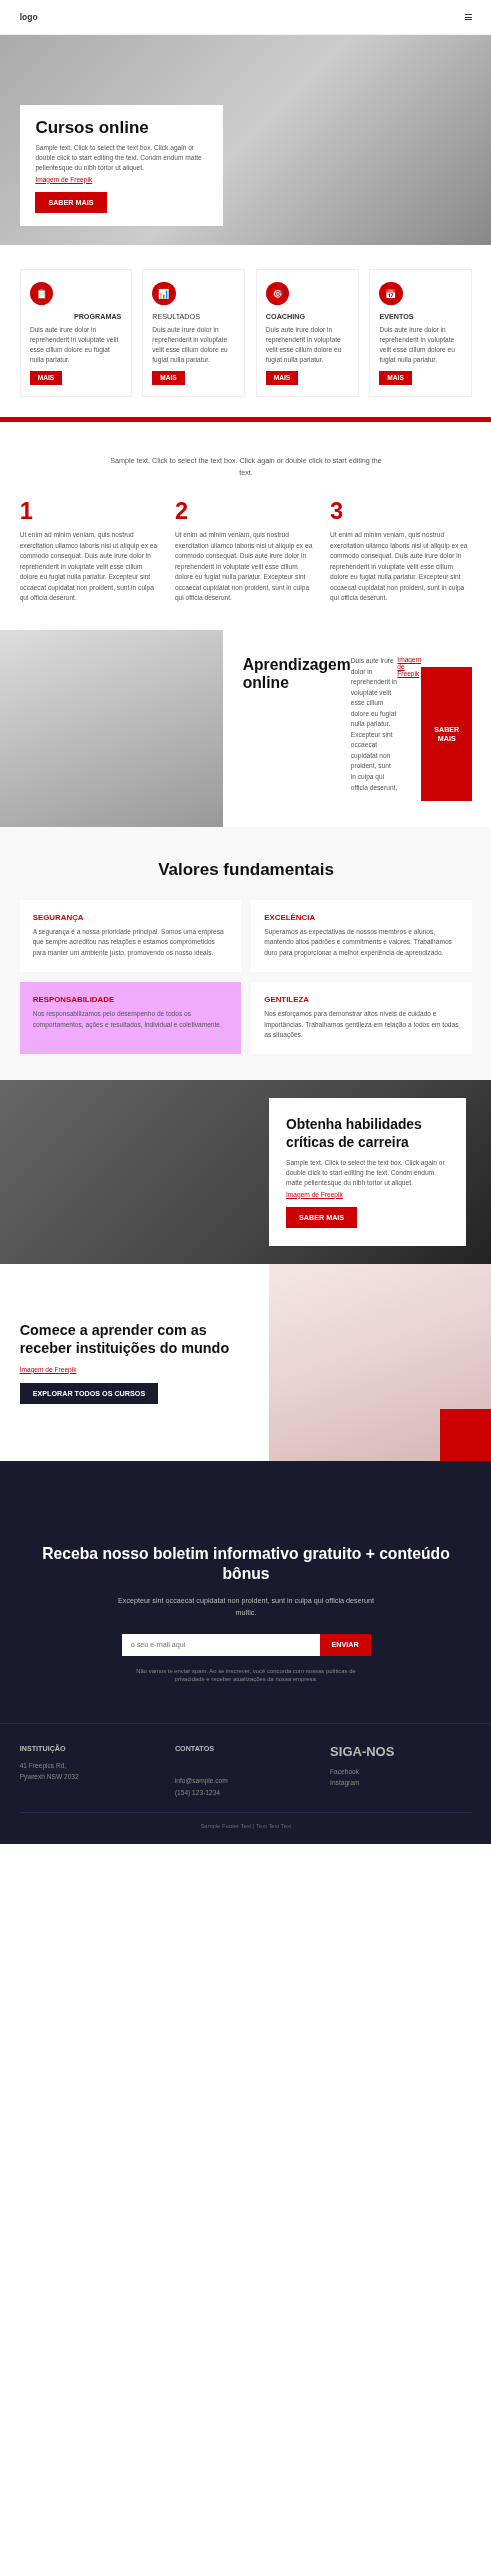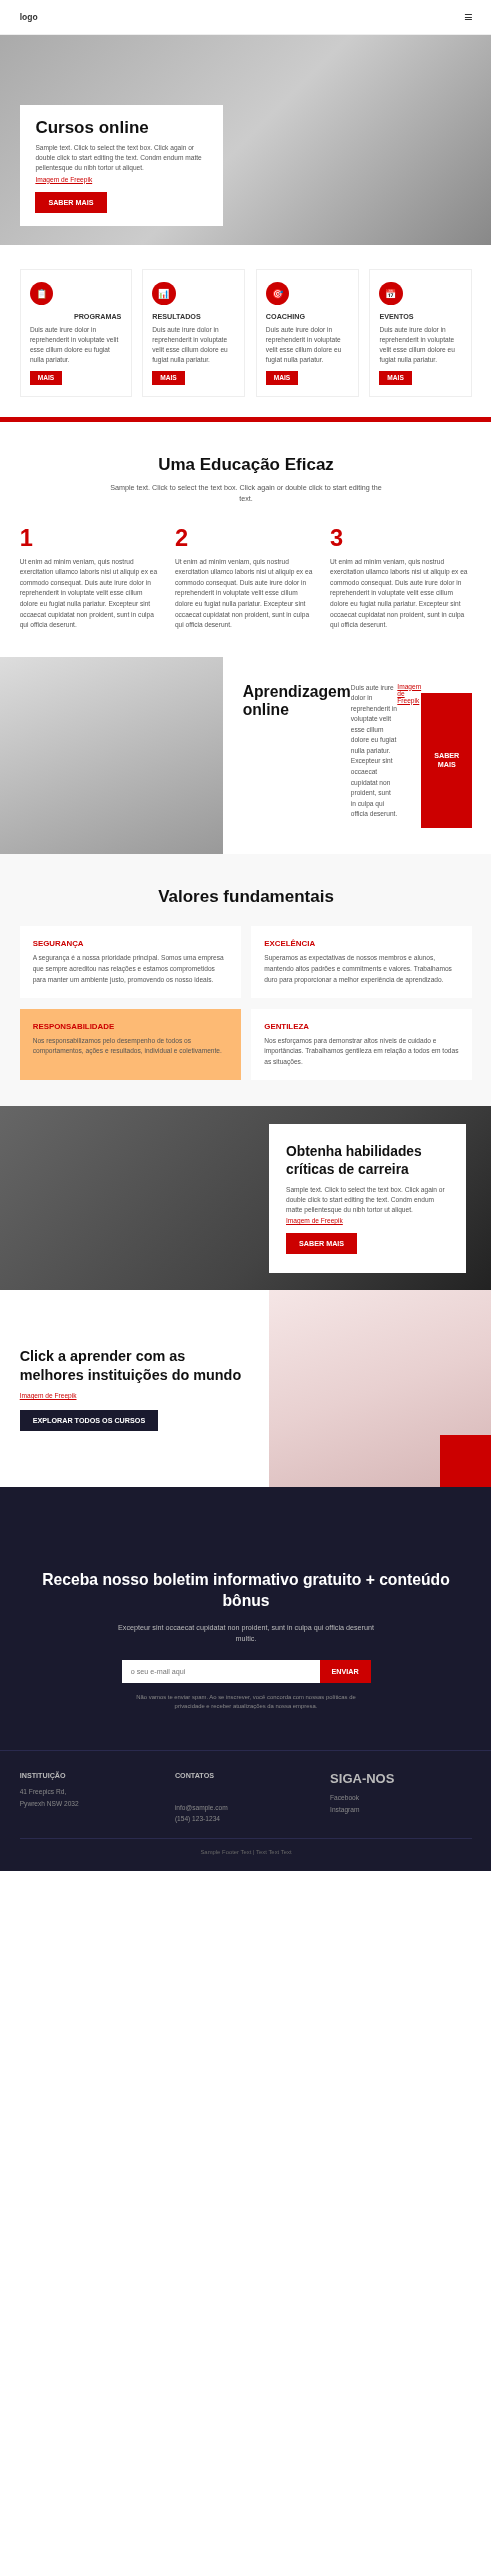--- a/index.html
+++ b/index.html
@@ -39,21 +39,21 @@
 
     <div style="flex:1;border:0.7px solid #eee;padding:11.8px 9.2px;display:flex;flex-direction:column;">
       <div style="width:23.6px;height:23.6px;border-radius:50%;background:#c00;display:flex;align-items:center;justify-content:center;color:#fff;font-size:9.2px;margin-bottom:6.6px;">📋</div>
       <div style="font-size:7.2px;font-weight:bold;text-transform:uppercase;color:#333;margin-bottom:3.9px;padding-left:44px;">PROGRAMAS</div>
       <div style="font-size:6.6px;color:#555;line-height:1.5;flex:1;">Duis aute irure dolor in reprehenderit in voluptate velit esse cillum dolore eu fugiat nulla pariatur.</div>
       <button style="margin-top:6.6px;font-size:6.6px;font-weight:bold;text-transform:uppercase;color:#fff;background:#c00;padding:3.3px 7.9px;border:none;cursor:pointer;width:fit-content;">MAIS</button>
     </div>
 
     <div style="flex:1;border:0.7px solid #eee;padding:11.8px 9.2px;display:flex;flex-direction:column;">
       <div style="width:23.6px;height:23.6px;border-radius:50%;background:#c00;display:flex;align-items:center;justify-content:center;color:#fff;font-size:9.2px;margin-bottom:6.6px;">📊</div>
-      <div style="font-size:7.2px;font-weight:bold;text-transform:uppercase;color:#333;margin-bottom:3.9px;">RESULTADOS</div>
+      <div style="font-size:7.2px;font-weight:normal;text-transform:uppercase;color:#333;margin-bottom:3.9px;">RESULTADOS</div>
       <div style="font-size:6.6px;color:#555;line-height:1.5;flex:1;">Duis aute irure dolor in reprehenderit in voluptate velit esse cillum dolore eu fugiat nulla pariatur.</div>
       <button style="margin-top:6.6px;font-size:6.6px;font-weight:bold;text-transform:uppercase;color:#fff;background:#c00;padding:3.3px 7.9px;border:none;cursor:pointer;width:fit-content;">MAIS</button>
     </div>
 
     <div style="flex:1;border:0.7px solid #eee;padding:11.8px 9.2px;display:flex;flex-direction:column;">
       <div style="width:23.6px;height:23.6px;border-radius:50%;background:#c00;display:flex;align-items:center;justify-content:center;color:#fff;font-size:9.2px;margin-bottom:6.6px;">🎯</div>
       <div style="font-size:7.2px;font-weight:bold;text-transform:uppercase;color:#333;margin-bottom:3.9px;">COACHING</div>
       <div style="font-size:6.6px;color:#555;line-height:1.5;flex:1;">Duis aute irure dolor in reprehenderit in voluptate velit esse cillum dolore eu fugiat nulla pariatur.</div>
       <button style="margin-top:6.6px;font-size:6.6px;font-weight:bold;text-transform:uppercase;color:#fff;background:#c00;padding:3.3px 7.9px;border:none;cursor:pointer;width:fit-content;">MAIS</button>
     </div>
@@ -64,21 +64,20 @@
       <div style="font-size:6.6px;color:#555;line-height:1.5;flex:1;">Duis aute irure dolor in reprehenderit in voluptate velit esse cillum dolore eu fugiat nulla pariatur.</div>
       <button style="margin-top:6.6px;font-size:6.6px;font-weight:bold;text-transform:uppercase;color:#fff;background:#c00;padding:3.3px 7.9px;border:none;cursor:pointer;width:fit-content;">MAIS</button>
     </div>
 
   </div>
 </section>
 
 <div style="height:5.2px;background:#c00;"></div>
 
 <section style="padding:33px 19.7px 26px;background:#fff;text-align:center;">
-  <h2 style="font-size:17px;font-weight:bold;color:#111;margin-bottom:6.6px;">Uma Educação Eficaz</h2>
   <p style="font-size:7.2px;color:#555;max-width:275px;margin:0 auto 19.7px;line-height:1.6;">Sample text. Click to select the text box. Click again or double click to start editing the text.</p>
   <div style="display:flex;gap:13px;text-align:left;">
     <div style="flex:1;">
       <div style="font-size:23.6px;font-weight:bold;color:#c00;margin-bottom:5.2px;">1</div>
       <p style="font-size:6.6px;color:#555;line-height:1.6;">Ut enim ad minim veniam, quis nostrud exercitation ullamco laboris nisi ut aliquip ex ea commodo consequat. Duis aute irure dolor in reprehenderit in voluptate velit esse cillum dolore eu fugiat nulla pariatur. Excepteur sint occaecat cupidatat non proident, sunt in culpa qui officia deserunt.</p>
     </div>
     <div style="flex:1;">
       <div style="font-size:23.6px;font-weight:bold;color:#c00;margin-bottom:5.2px;">2</div>
       <p style="font-size:6.6px;color:#555;line-height:1.6;">Ut enim ad minim veniam, quis nostrud exercitation ullamco laboris nisi ut aliquip ex ea commodo consequat. Duis aute irure dolor in reprehenderit in voluptate velit esse cillum dolore eu fugiat nulla pariatur. Excepteur sint occaecat cupidatat non proident, sunt in culpa qui officia deserunt.</p>
     </div>
@@ -108,21 +107,21 @@
     <div style="background:#fff;padding:13px;">
       <div style="font-size:7.9px;font-weight:bold;text-transform:uppercase;color:#c00;margin-bottom:5.2px;">SEGURANÇA</div>
       <div style="font-size:6.6px;color:#555;line-height:1.6;">A segurança é a nossa prioridade principal. Somos uma empresa que sempre acreditou nas relações e estamos comprometidos para manter um ambiente justo, promovendo os nosso ideais.</div>
     </div>
 
     <div style="background:#fff;padding:13px;">
       <div style="font-size:7.9px;font-weight:bold;text-transform:uppercase;color:#c00;margin-bottom:5.2px;">EXCELÊNCIA</div>
       <div style="font-size:6.6px;color:#555;line-height:1.6;">Superamos as expectativas de nossos membros e alunos, mantendo altos padrões e commitments e valores. Trabalhamos duro para proporcionar a melhor experiência de aprendizado.</div>
     </div>
 
-    <div style="background:#fdba74;padding:13px;">
+    <div style="background:#f0abfc;padding:13px;">
       <div style="font-size:7.9px;font-weight:bold;text-transform:uppercase;color:#c00;margin-bottom:5.2px;">RESPONSABILIDADE</div>
       <div style="font-size:6.6px;color:#555;line-height:1.6;">Nos responsabilizamos pelo desempenho de todos os comportamentos, ações e resultados, individual e coletivamente.</div>
     </div>
 
     <div style="background:#fff;padding:13px;">
       <div style="font-size:7.9px;font-weight:bold;text-transform:uppercase;color:#c00;margin-bottom:5.2px;">GENTILEZA</div>
       <div style="font-size:6.6px;color:#555;line-height:1.6;">Nos esforçamos para demonstrar altos níveis de cuidado e importâncias. Trabalhamos gentileza em relação a todos em todas as situações.</div>
     </div>
 
   </div>
@@ -133,21 +132,21 @@
   <div style="position:relative;z-index:2;background:#fff;padding:18.4px 17px;max-width:197px;margin-right:26px;margin-top:13px;margin-bottom:13px;">
     <h2 style="font-size:13.8px;font-weight:bold;color:#111;margin-bottom:6.6px;line-height:1.3;">Obtenha habilidades críticas de carreira</h2>
     <p style="font-size:6.6px;color:#555;line-height:1.5;margin-bottom:2.6px;">Sample text. Click to select the text box. Click again or double click to start editing the text. Condm endum matte pellentesque du nibh tortor ut aliquet.</p>
     <a style="font-size:6.6px;color:#c00;text-decoration:underline;display:block;margin-bottom:0;">Imagem de Freepik</a>
     <button style="margin-top:9.2px;background:#c00;color:#fff;padding:5.9px 13px;font-size:7.2px;font-weight:bold;text-transform:uppercase;border:none;cursor:pointer;">SABER MAIS</button>
   </div>
 </section>
 
 <section style="display:flex;background:#fff;">
   <div style="flex:1;padding:26px 19.7px;display:flex;flex-direction:column;justify-content:center;">
-    <h2 style="font-size:14.4px;font-weight:bold;color:#111;margin-bottom:7.9px;line-height:1.3;">Click a aprender com as melhores instituições do mundo</h2>
+    <h2 style="font-size:14.4px;font-weight:bold;color:#111;margin-bottom:7.9px;line-height:1.3;">Comece a aprender com as receber instituições do mundo</h2>
     <a style="font-size:6.6px;color:#c00;text-decoration:underline;">Imagem de Freepik</a>
     <button style="margin-top:10.5px;background:#1a1a2e;color:#fff;padding:5.9px 13px;font-size:7.2px;font-weight:bold;text-transform:uppercase;border:none;cursor:pointer;width:fit-content;">EXPLORAR TODOS OS CURSOS</button>
   </div>
   <div style="width:223px;height:197px;flex-shrink:0;position:relative;overflow:hidden;background:linear-gradient(160deg,#f5e6e6 0%,#e8d0d0 50%,#d5b5b5 100%);">
     <div style="position:absolute;bottom:0;right:0;width:52px;height:52px;background:#c00;"></div>
   </div>
 </section>
 
 <section style="background:#1a1a2e;padding:39px 19.7px;text-align:center;color:#fff;">
   <h2 style="font-size:15.7px;font-weight:bold;margin-bottom:10.5px;line-height:1.3;color:#fff;margin-top:44px;">Receba nosso boletim informativo gratuito + conteúdo bônus</h2>

